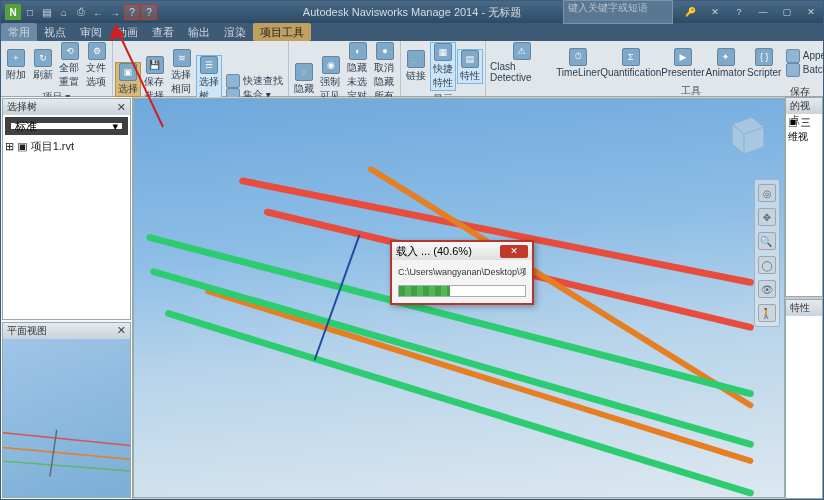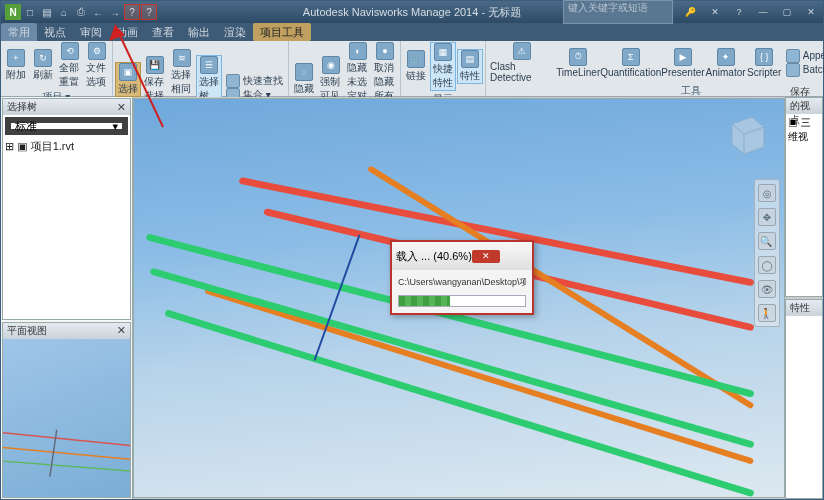--- a/index.html
+++ b/index.html
@@ -42,21 +42,21 @@
 .view3d svg { width: 100%; height: 100%; }
 .viewcube { position: absolute; right: 12px; top: 10px; width: 50px; height: 50px; opacity: .45; }
 .viewcube svg { width: 100%; height: 100%; }
 .navbar-r { position: absolute; right: 4px; top: 80px; width: 26px; background: rgba(230,234,238,.6); border: 1px solid #a6b4bf; border-radius: 3px; padding: 4px 0; display: flex; flex-direction: column; align-items: center; gap: 6px; }
 .navbar-r div { width: 18px; height: 18px; background: rgba(200,210,218,.7); border: 1px solid #98a7b2; border-radius: 2px; font-size: 10px; display: flex; align-items: center; justify-content: center; color: #52697c; }
 .rightcol { width: 38px; display: flex; flex-direction: column; gap: 2px; }
 .rightpanel { border: 1px solid #9aa; background: #fff; flex: 1; }
 .rightpanel .panel-hdr { font-size: 10px; }
 .red-arrow { position: absolute; left: 105px; top: 17px; pointer-events: none; z-index: 50; }
 .dialog { position: absolute; left: 390px; top: 240px; width: 144px; border: 2px solid #b8342d; background: #f4f4f4; z-index: 40; box-shadow: 2px 2px 6px rgba(0,0,0,.3); }
-.dlg-title { height: 28px; background: linear-gradient(#f8f8f8,#e0e0e0); display: flex; align-items: center; padding: 0 4px; font-size: 11px; }
+.dlg-title { height: 18px; background: linear-gradient(#f8f8f8,#e0e0e0); display: flex; align-items: center; justify-content: space-between; padding: 0 4px; font-size: 11px; }
 .dlg-title .dx { width: 28px; height: 13px; background: #c0392b; color: #fff; text-align: center; font-size: 9px; line-height: 13px; border-radius: 2px; }
 .dlg-body { padding: 6px; display: flex; flex-direction: column; gap: 6px; font-size: 10px; color: #333; }
 .dlg-path { font-size: 9px; color: #333; white-space: nowrap; overflow: hidden; }
 .dlg-prog { height: 12px; background: #fff; border: 1px solid #aab; position: relative; }
 .dlg-prog span { position: absolute; inset: 0; background: repeating-linear-gradient(90deg, #3fa040 0 6px, #56b557 6px 12px); }
 .dlg-btns { display: flex; justify-content: flex-end; }
 .dlg-btns button { font-size: 11px; padding: 1px 10px; background: linear-gradient(#fafafa,#e2e2e2); border: 1px solid #888; }
 </style>
 </head>
 <body>

